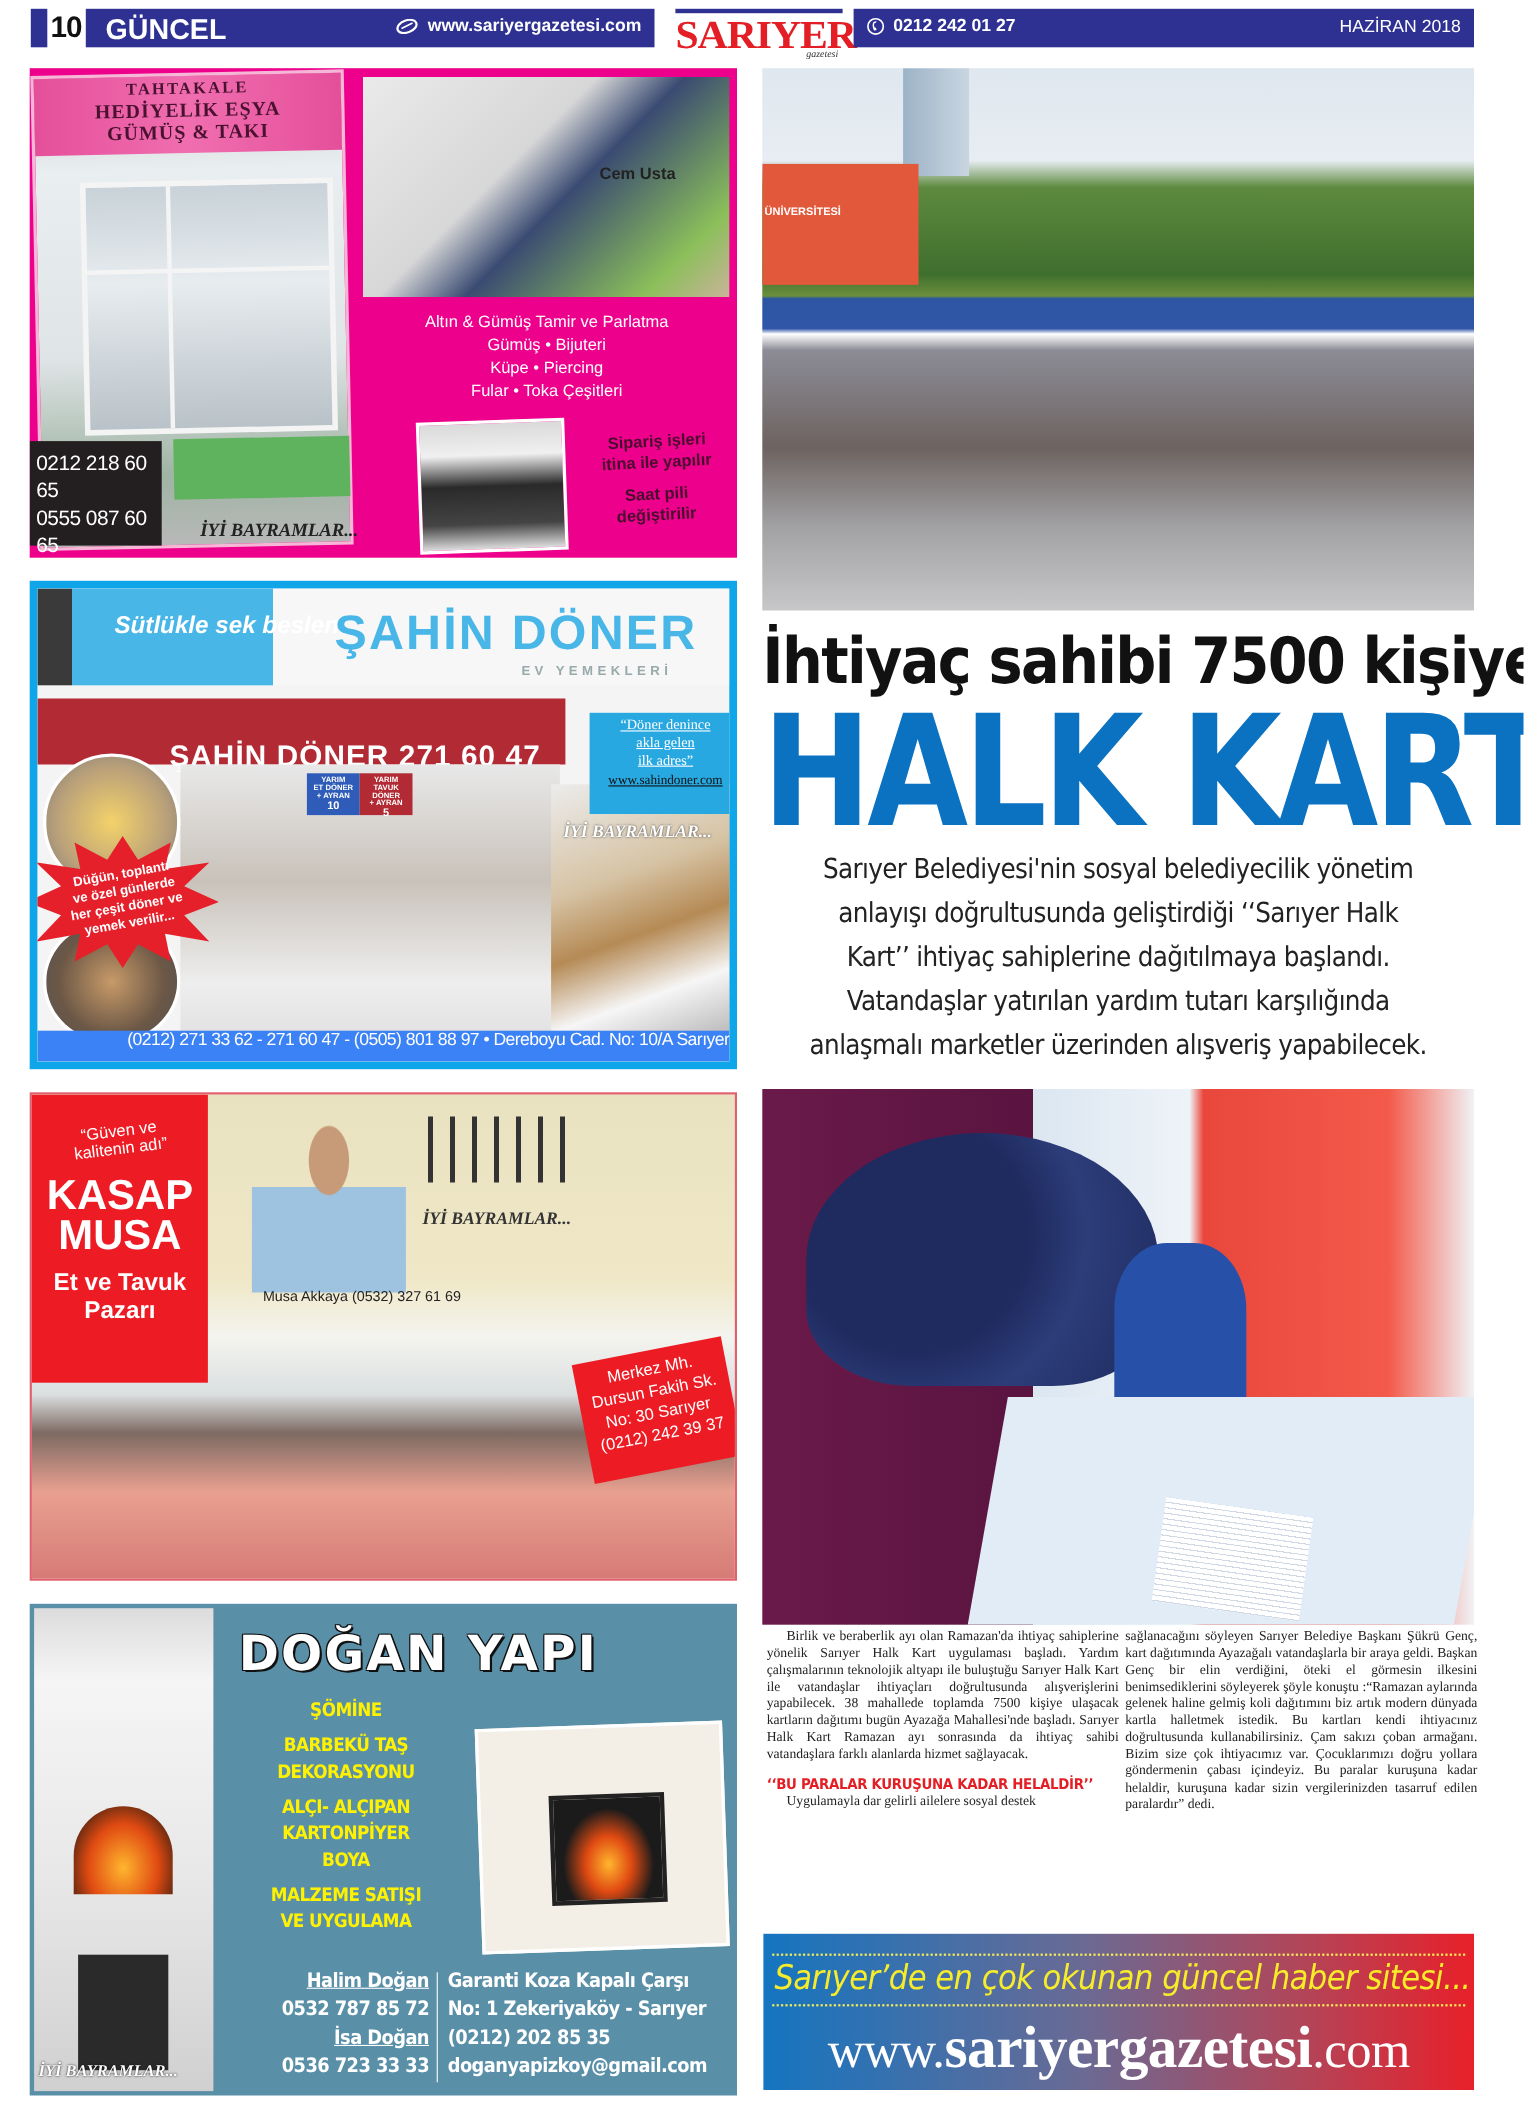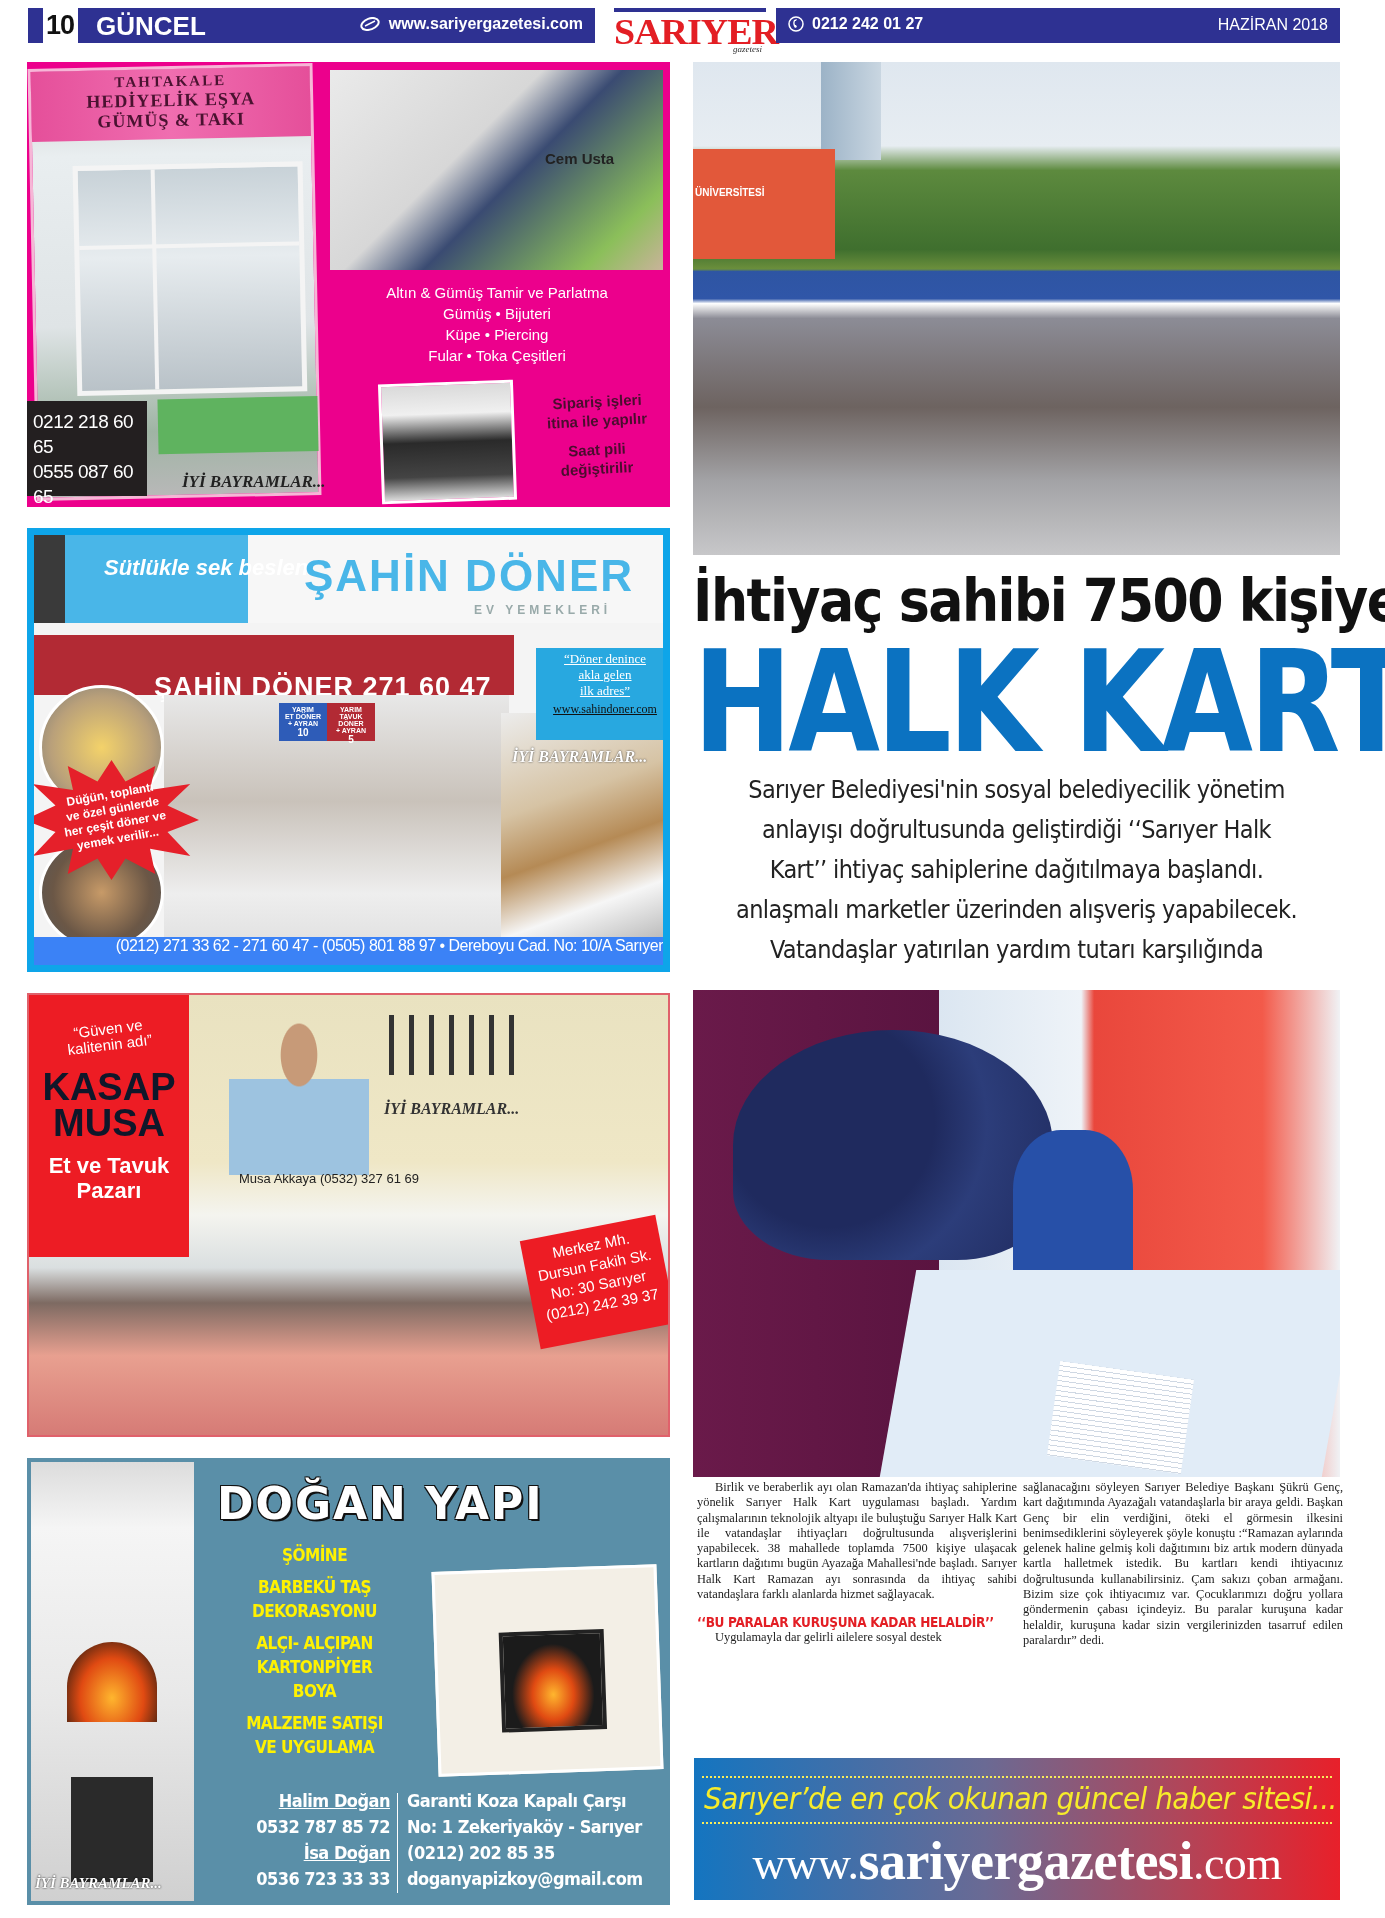--- a/index.html
+++ b/index.html
@@ -67,21 +67,21 @@
   .ad-doner .quote-box .url { color: #111; font-size: 12px; margin-top: 2px; }
   .ad-doner .chef { position: absolute; left: 467px; top: 178px; width: 175px; height: 238px; background: linear-gradient(160deg,#ececec 0%,#d6c3a4 35%,#b58a55 55%,#f6f6f6 75%,#aaa 100%); }
   .ad-doner .bayram { position: absolute; left: 478px; top: 213px; font: italic bold 16px "Liberation Serif", serif; color: #fff; text-shadow: 0 0 2px #333; }
   .ad-doner .footer { position: absolute; left: 0; bottom: 0; width: 100%; height: 28px; background: #3b82f6; text-align: right; padding-top: 0; }
   .ad-doner .footer span { font: 16px "Liberation Sans", sans-serif; color: #fff; letter-spacing: -0.5px; }
 
   
   .ad-kasap { top: 993px; height: 444px; border: 2px solid #e0616b; background: linear-gradient(180deg,#e9e2c0 0%,#efe7c6 38%,#f4f4ef 50%,#dadfe0 62%,#7d6a62 70%,#e8a090 82%,#d67b76 100%); }
   .ad-kasap .redbox { position: absolute; left: 0; top: 0; width: 160px; height: 262px; background: #ed1c24; text-align: center; }
   .ad-kasap .slogan { margin-top: 26px; font: 15px "Liberation Sans", sans-serif; color: #fff; line-height: 16px; transform: rotate(-7deg); }
-  .ad-kasap .name { margin-top: 16px; font: bold 38px "Liberation Sans", sans-serif; color: #0f172a; line-height: 36px; }
+  .ad-kasap .name { margin-top: 16px; font: bold 38px "Liberation Sans", sans-serif; color: #ffffff; line-height: 36px; }
   .ad-kasap .sub { margin-top: 12px; font: bold 22px "Liberation Sans", sans-serif; color: #fff; line-height: 25px; }
   .ad-kasap .person { position: absolute; left: 200px; top: 20px; width: 140px; height: 160px; background: radial-gradient(ellipse at 50% 25%,#c79a78 0 18%,transparent 19%), linear-gradient(180deg,transparent 40%,#9dc3e0 40%); }
   .ad-kasap .knives { position: absolute; left: 360px; top: 20px; width: 140px; height: 60px; background: repeating-linear-gradient(90deg,#333 0 5px,transparent 5px 20px); }
   .ad-kasap .bayram { position: absolute; left: 355px; top: 105px; font: italic bold 16px "Liberation Serif", serif; color: #333; }
   .ad-kasap .owner { position: absolute; left: 210px; top: 176px; font: 13px "Liberation Sans", sans-serif; color: #222; }
   .ad-kasap .addr { position: absolute; left: 500px; top: 232px; width: 138px; height: 110px; background: #ed1c24; transform: rotate(-11deg); text-align: center; padding-top: 8px; }
   .ad-kasap .addr div { font: 15px "Liberation Sans", sans-serif; color: #fff; line-height: 20px; }
 
   
   .ad-dogan { top: 1458px; height: 447px; background: #5a8fa8; }
@@ -318,22 +318,22 @@
   </div>
 </figure>
 
 <h1 class="headline1">İhtiyaç sahibi 7500 kişiye</h1>
 <h2 class="headline2">HALK KART</h2>
 
 <div class="lead">
   <div>Sarıyer Belediyesi'nin sosyal belediyecilik yönetim</div>
   <div>anlayışı doğrultusunda geliştirdiği ‘‘Sarıyer Halk</div>
   <div>Kart’’ ihtiyaç sahiplerine dağıtılmaya başlandı.</div>
+  <div>Vatandaşlar yatırılan yardım tutarı karşılığında</div>
   <div>anlaşmalı marketler üzerinden alışveriş yapabilecek.</div>
-  <div>Vatandaşlar yatırılan yardım tutarı karşılığında</div>
 </div>
 
 <figure class="photo2">
   <div class="scarf"></div>
   <div class="man"></div>
   <div class="table"></div>
   <div class="sheet"></div>
 </figure>
 
 <div class="body-cols">

